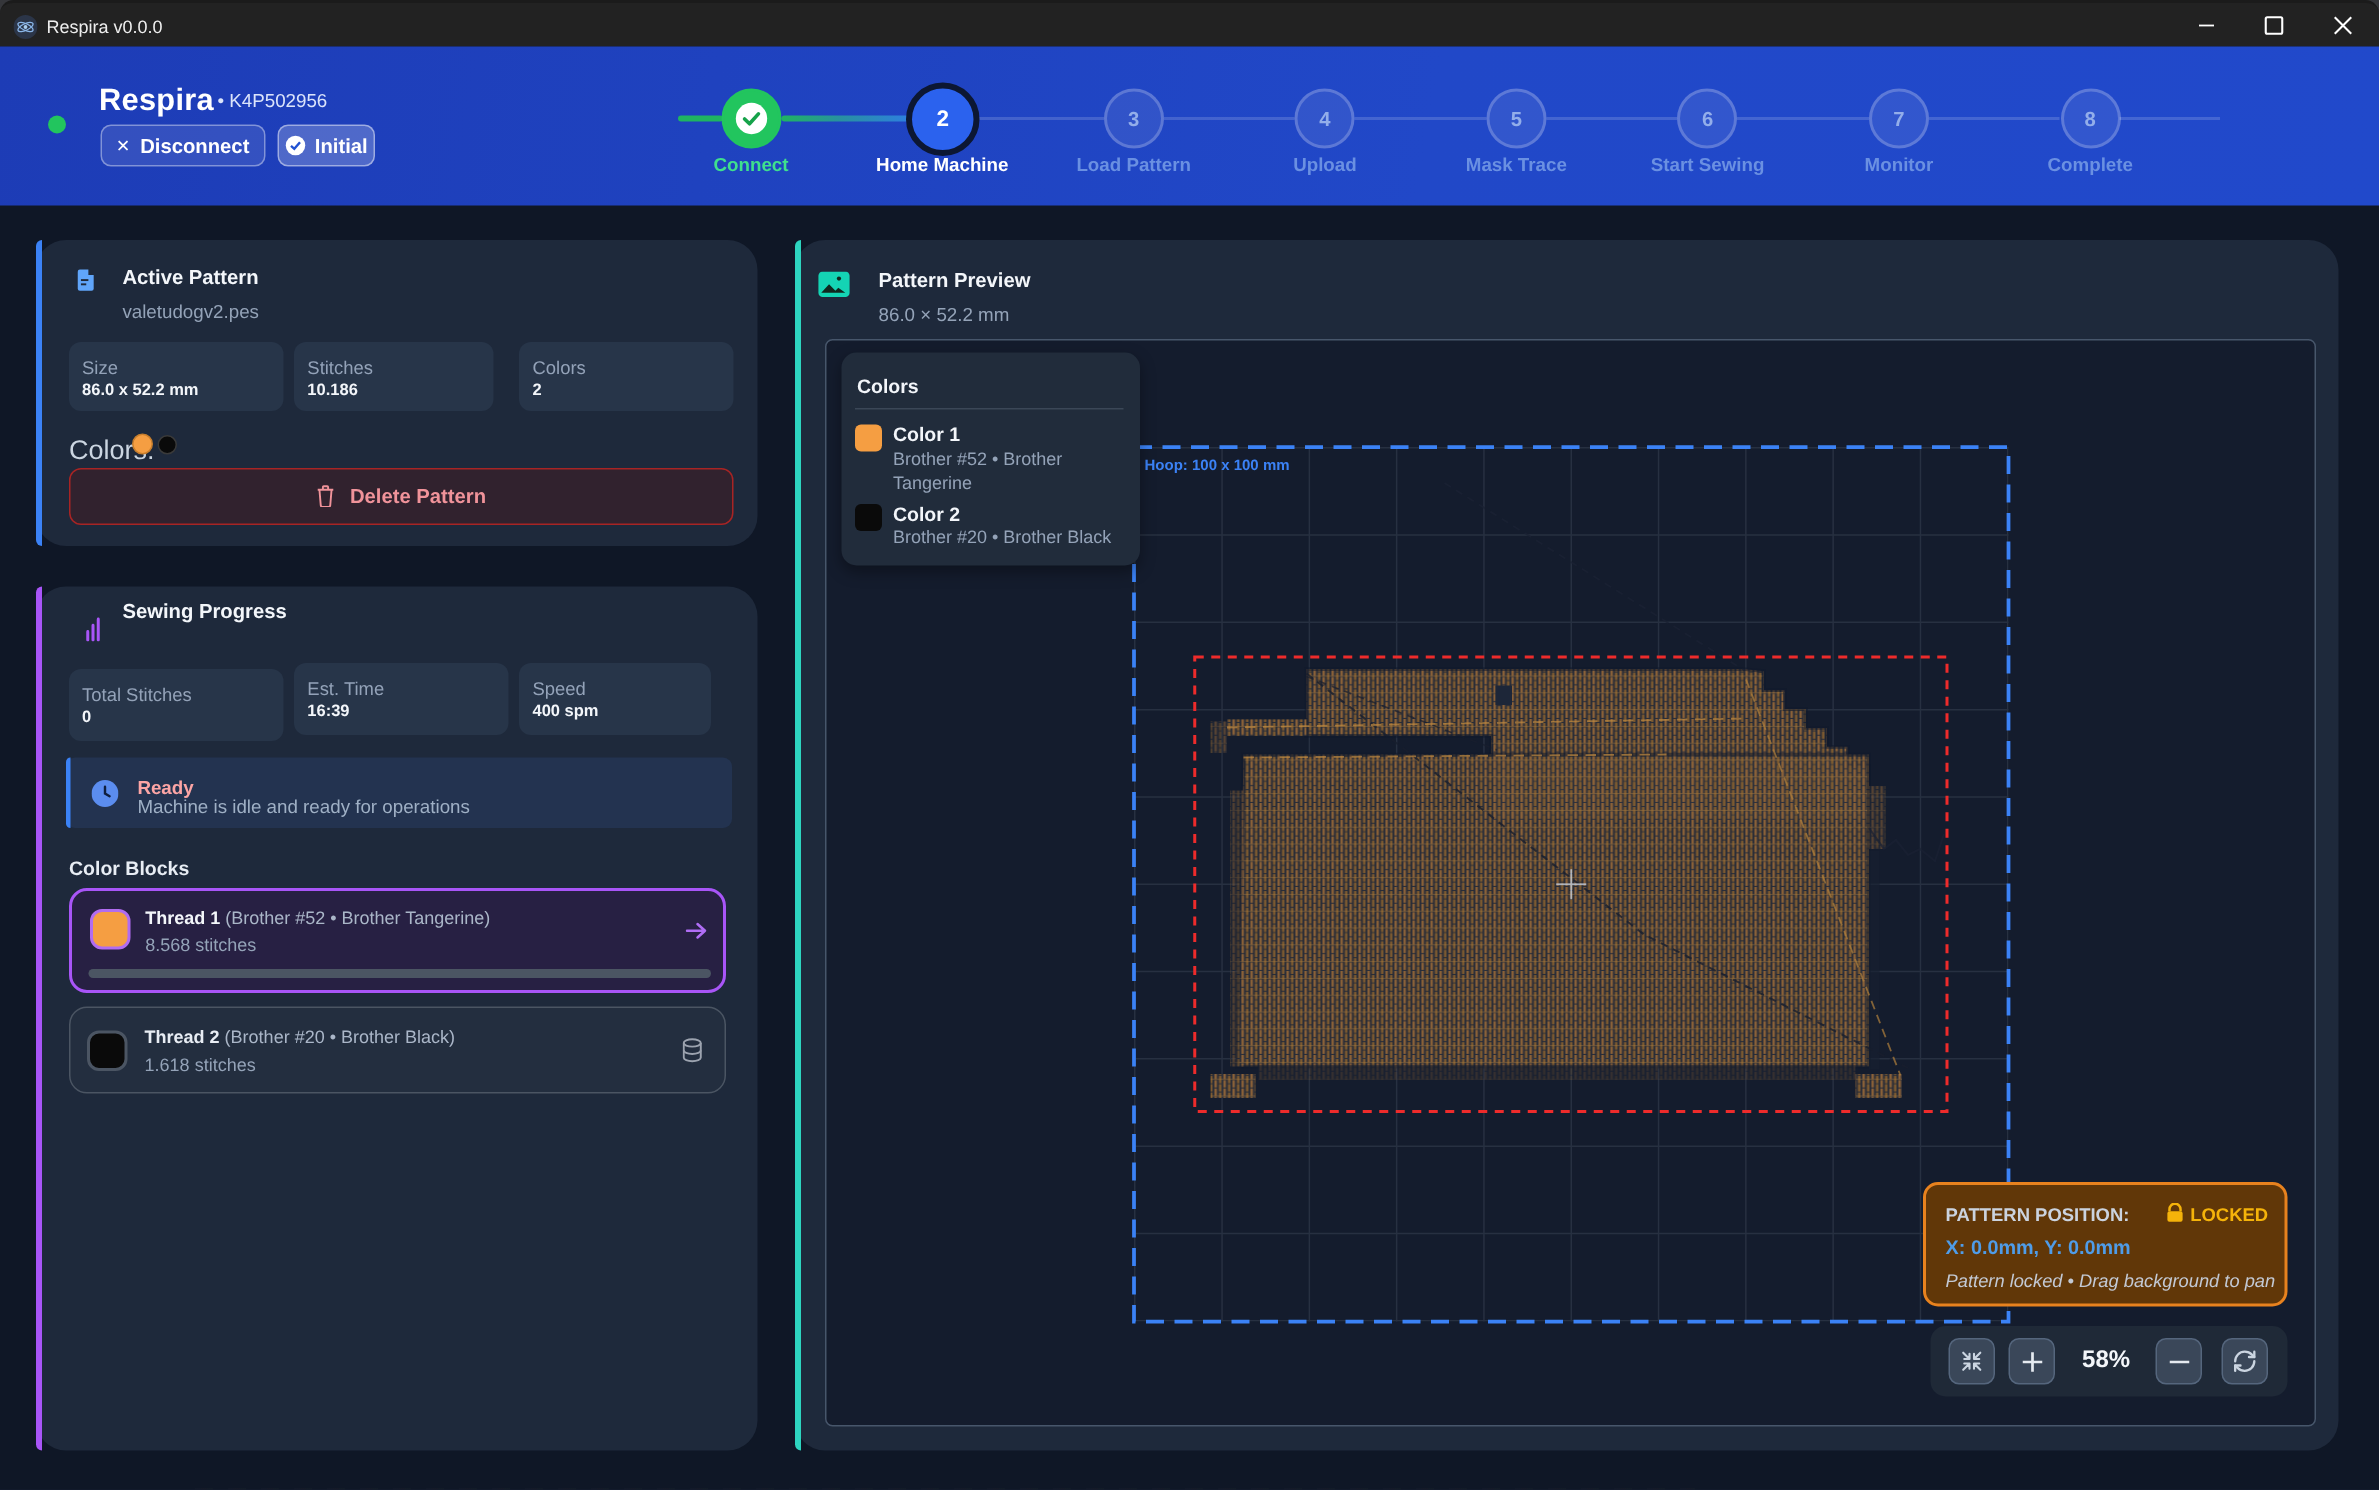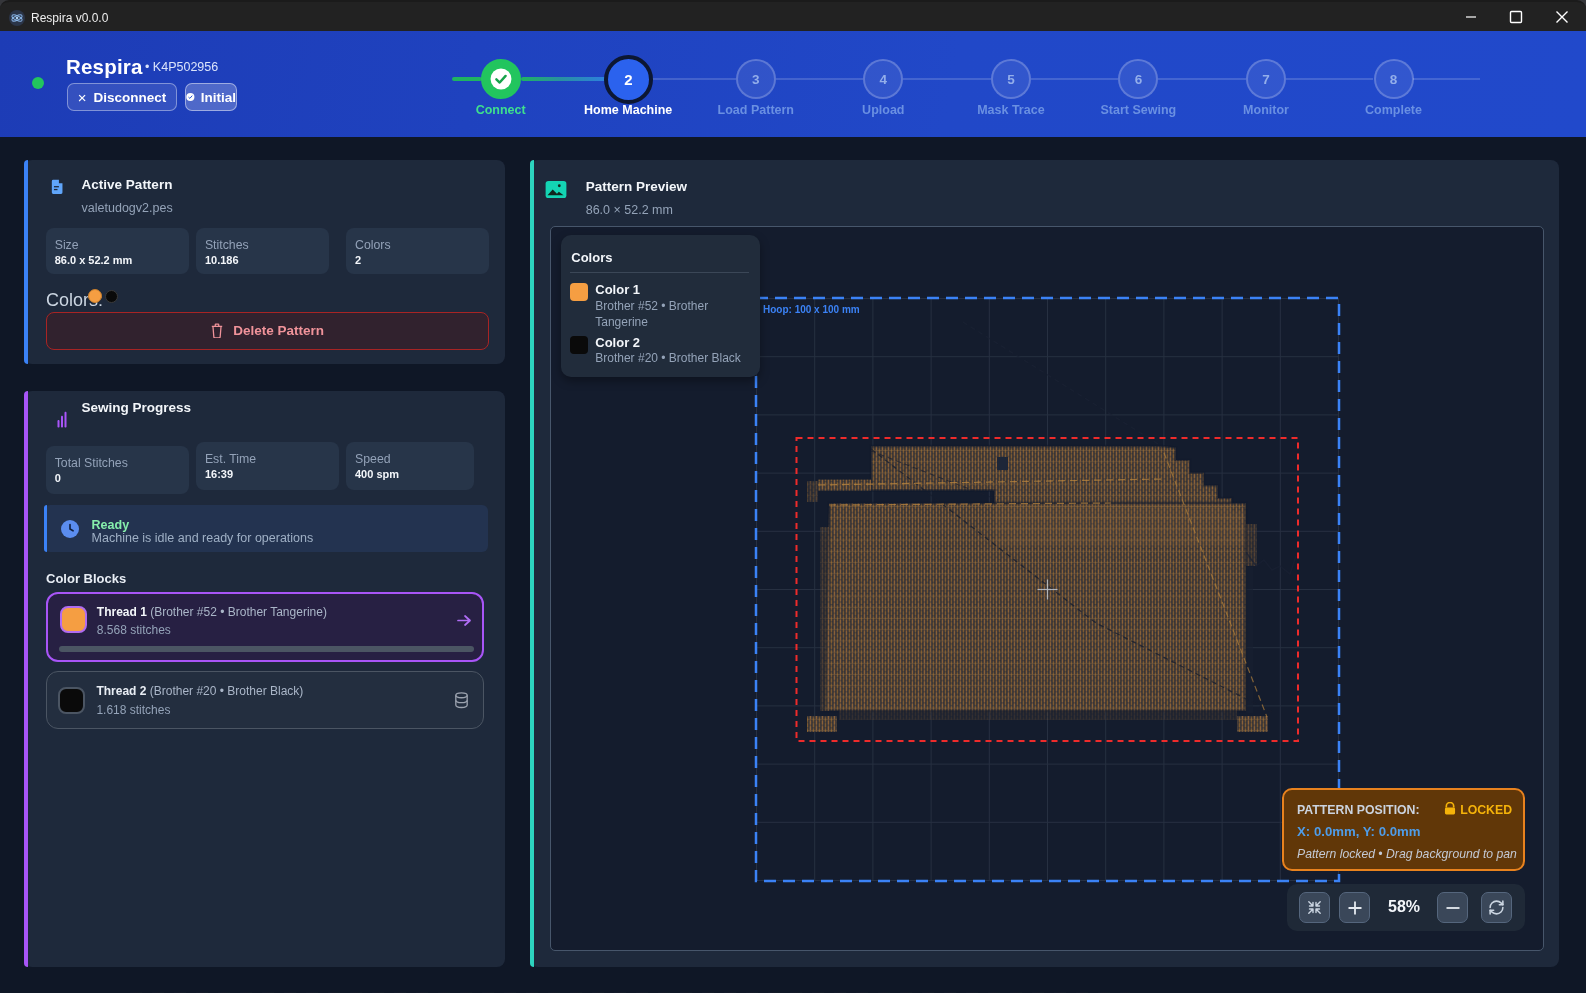--- a/index.html
+++ b/index.html
@@ -15,32 +15,32 @@
 
   
   #header { position:absolute; left:0; top:31px; width:1586px; height:106px;
     background:linear-gradient(100deg,#1d3cb6 0%, #2148c8 60%, #2149cb 100%); }
   #hdot { position:absolute; left:32px; top:46px; width:12px; height:12px; border-radius:50%; background:#22c55e; }
   #hlogo { position:absolute; left:66px; top:24px; font-size:20.5px; font-weight:bold; color:#ffffff; letter-spacing:.2px; }
   #hserial { position:absolute; left:145px; top:29px; font-size:12.5px; color:#dbe4fb; }
   .hbtn { position:absolute; top:52px; height:28px; border-radius:7px; color:#fff; font-weight:bold; font-size:13.5px;
     display:flex; align-items:center; justify-content:center; }
   #btn-disc { left:67px; width:110px; background:rgba(255,255,255,.10); border:1px solid rgba(255,255,255,.38); }
-  #btn-init { left:185px; width:52px; background:rgba(255,255,255,.22); border:1px solid rgba(255,255,255,.45); }
+  #btn-init { left:185px; width:65px; background:rgba(255,255,255,.22); border:1px solid rgba(255,255,255,.45); }
 
   
   .stepline { position:absolute; top:47px; height:2px; background:rgba(255,255,255,.16); }
   .stepc { position:absolute; top:28px; width:40px; height:40px; border-radius:50%;
     background:rgba(255,255,255,.08); border:2px solid rgba(255,255,255,.21);
     display:flex; align-items:center; justify-content:center;
     color:#93aeea; font-size:13.5px; font-weight:bold; }
   .steplbl { position:absolute; top:72px; width:140px; text-align:center; font-size:12.5px; font-weight:bold; color:#6a90e2; }
 
   
-  .card { position:absolute; background:#1e293b; border-radius:8px; }
+  .card { position:absolute; background:#1e293b; border-radius:20px; }
   .cbar { position:absolute; left:0; top:0; width:4px; height:100%; border-radius:12px 0 0 12px; }
   .cardtitle { font-size:13.5px; font-weight:bold; color:#f3f6fa; }
   .cardsub { font-size:12.5px; color:#94a3b8; }
   .statbox { position:absolute; background:#273549; border-radius:8px; }
   .statlbl { position:absolute; left:9px; top:10px; font-size:12.3px; color:#93a2b8; }
   .statval { position:absolute; left:9px; top:26px; font-size:11px; font-weight:bold; color:#f3f6fa; }
   .zbtn { width:31px; height:31px; background:#3a4759; border:1px solid #55667d; border-radius:7px;
     display:flex; align-items:center; justify-content:center; }
 </style>
 </head>
@@ -167,21 +167,21 @@
     <div class="statlbl">Speed</div>
       <div class="statval">400 spm</div>
   </div>
 
   <div class="abs" style="left:20.1px;top:113.8px;width:444px;height:47.8px;background:#233350;border-radius:6px;">
       <div class="abs" style="left:0;top:0;width:3px;height:100%;border-radius:6px 0 0 6px;background:#3b82f6;"></div>
     <svg class="abs" style="left:17px;top:15px;" width="18" height="18" viewBox="0 0 20 20">
       <circle cx="10" cy="10" r="10" fill="#5b8def"></circle>
       <path d="M10 5 v5 l3.4 2" stroke="#0f1f3f" stroke-width="1.8" fill="none" stroke-linecap="round"></path>
     </svg>
-    <div class="abs" style="left:47.5px;top:13.5px;font-size:12.5px;font-weight:bold;color:#86efac;">Ready</div>
+    <div class="abs" style="left:47.5px;top:13.5px;font-size:12.5px;font-weight:bold;color:#fca5a5;">Ready</div>
     <div class="abs" style="left:47.5px;top:26.5px;font-size:12.5px;color:#9fb0c5;">Machine is idle and ready for operations</div>
   </div>
   <div class="abs" style="left:22px;top:180px;font-size:13px;font-weight:bold;color:#e8edf4;">Color Blocks</div>
 
   <div class="abs" style="left:21.8px;top:201.5px;width:438px;height:70.2px;border:2px solid #a855f7;border-radius:12px;background:#272043;">
     <div class="abs" style="left:12px;top:12px;width:27px;height:27px;border-radius:8px;background:#f59e42;border:2px solid #b16cf0;"></div>
     <div class="abs" style="left:49px;top:10.5px;font-size:12px;color:#aab6c8;"><span style="font-weight:bold;color:#f3f6fa;">Thread 1</span> (Brother #52 • Brother Tangerine)</div>
     <div class="abs" style="left:49px;top:29px;font-size:12px;color:#94a3b8;">8.568 stitches</div>
     <svg class="abs" style="left:409px;top:19.5px;" width="15" height="13" viewBox="0 0 15 13">
         <path d="M1 6.5 h12 M8 2 l5 4.5 l-5 4.5" stroke="#b06df5" stroke-width="1.7" fill="none" stroke-linecap="round" stroke-linejoin="round"></path>

